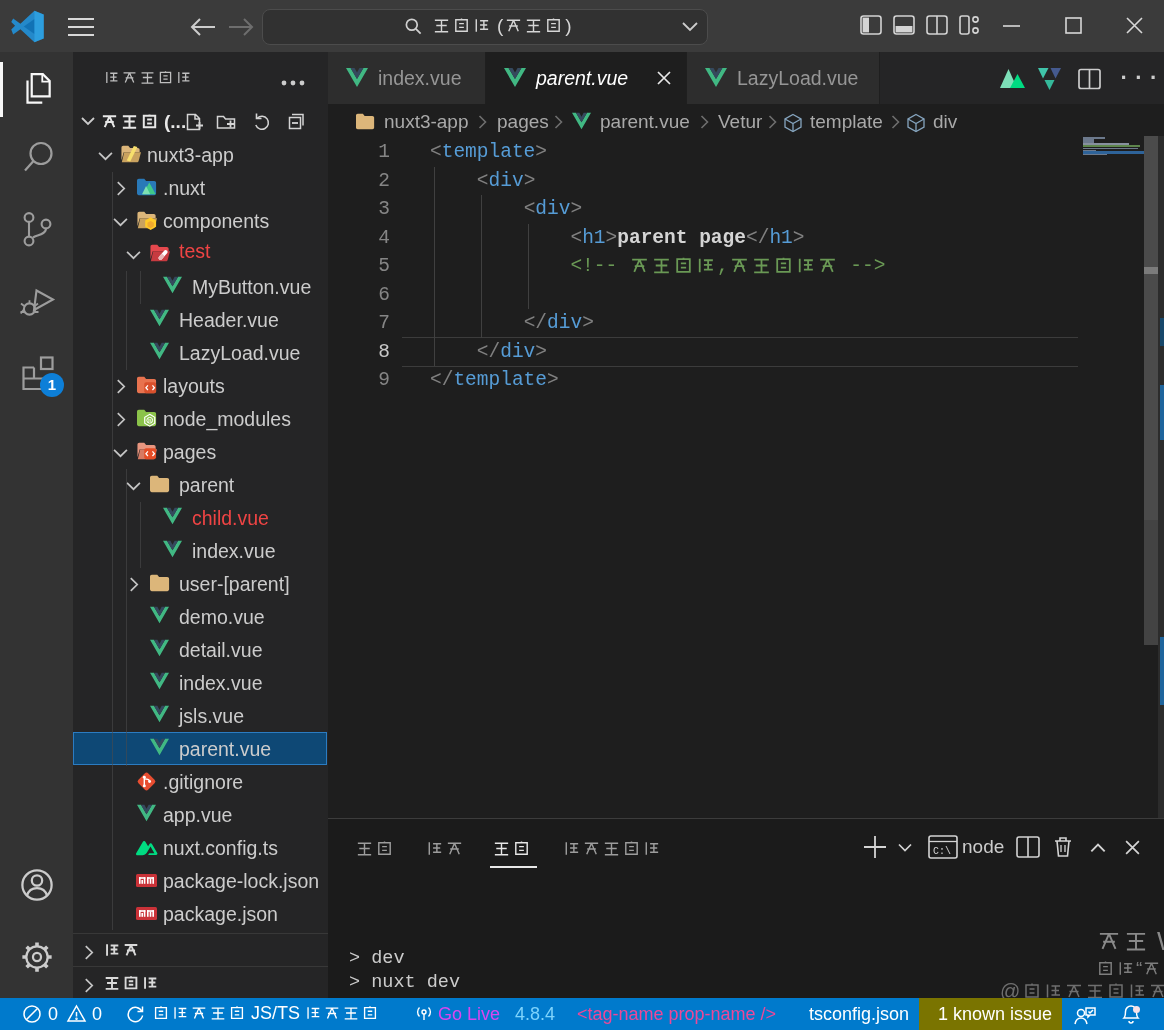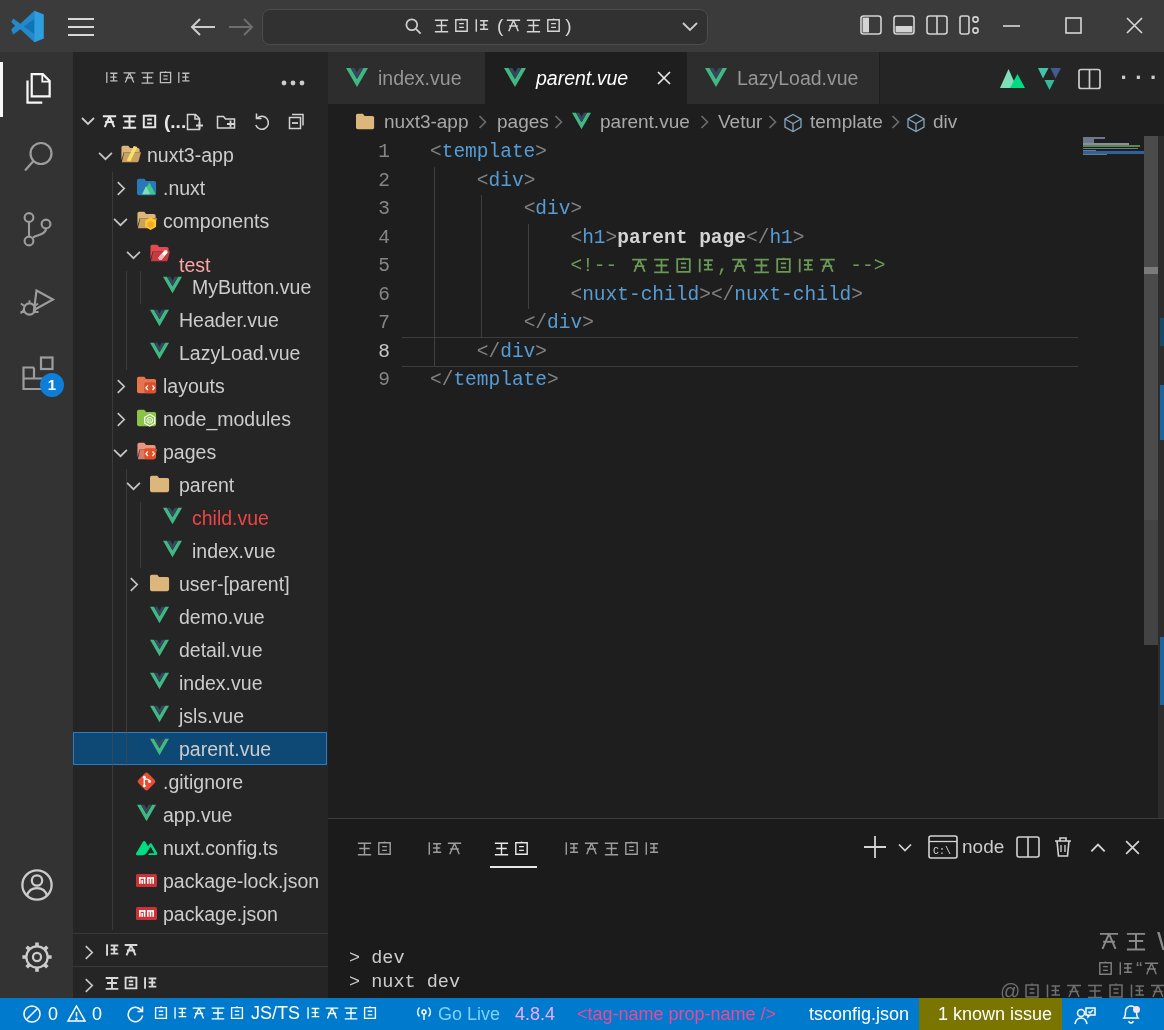--- a/index.html
+++ b/index.html
@@ -208,21 +208,21 @@
       <path d="m1 1.5 6 6 6-6"></path>
     </svg>
     <svg width="22" height="20" viewBox="0 0 24 22" style="position:absolute;left:149px;top:242.5px">
       <path fill="#e5484d" d="M1.5 4c0-1.1.9-2 2-2h5.5l2 2.5h8.5c1.1 0 2 .9 2 2V9H4L1.5 18z"></path>
       <path fill="#c73b40" d="M4.5 9H23l-2.6 9.6c-.23.83-.98 1.4-1.84 1.4H1.9z"></path>
       <g transform="rotate(40 14 14)">
         <rect x="12.4" y="6" width="4.2" height="13" rx="2.1" fill="#fff"></rect>
         <rect x="12.4" y="12" width="4.2" height="7" rx="2.1" fill="#e9b9ba"></rect>
       </g>
     </svg>
-    <div style="position:absolute;left:179px;top:249px;height:33px;line-height:33px;font:19.5px/33px 'Liberation Sans',sans-serif;color:#fca5a5;white-space:nowrap">test</div>
+    <div style="position:absolute;left:179px;top:235px;height:33px;line-height:33px;font:19.5px/33px 'Liberation Sans',sans-serif;color:#ef4444;white-space:nowrap">test</div>
     <svg width="21" height="19" viewBox="0 0 24 22" style="position:absolute;left:162px;top:275.5px">
       <use href="#vue"></use>
     </svg>
     <div style="position:absolute;left:192px;top:270.5px;height:33px;line-height:33px;font:19.5px/33px 'Liberation Sans',sans-serif;color:#cccccc;white-space:nowrap">MyButton.vue</div>
     <svg width="21" height="19" viewBox="0 0 24 22" style="position:absolute;left:149px;top:308.5px">
       <use href="#vue"></use>
     </svg>
     <div style="position:absolute;left:179px;top:303.5px;height:33px;line-height:33px;font:19.5px/33px 'Liberation Sans',sans-serif;color:#cccccc;white-space:nowrap">Header.vue</div>
     <svg width="21" height="19" viewBox="0 0 24 22" style="position:absolute;left:149px;top:341.5px">
       <use href="#vue"></use>
@@ -477,21 +477,20 @@
         </svg><svg class="z zg" style="width:21px;height:21px;">
           <use href="#z1"></use>
         </svg><svg class="z zg" style="width:21px;height:21px;">
           <use href="#z2"></use>
         </svg><svg class="z zg" style="width:21px;height:21px;">
           <use href="#z3"></use>
         </svg><svg class="z zg" style="width:21px;height:21px;">
           <use href="#z4"></use>
         </svg></span><span> --&gt;</span></div>
     <div style="position:absolute;left:340px;top:280.8px;width:50px;text-align:right;font:19.5px/28.5px 'Liberation Mono',monospace;color:#858585">6</div>
-    <div style="position:absolute;left:430px;top:280.8px;font:19.5px/28.5px 'Liberation Mono',monospace;white-space:pre"><span>            </span><span style="color:#808080">&lt;</span><span style="color:#569cd6">nuxt-child</span><span style="color:#808080">&gt;</span><span style="color:#808080">&lt;/</span><span style="color:#569cd6">nuxt-child</span><span style="color:#808080">&gt;</span></div>
     <div style="position:absolute;left:340px;top:309.2px;width:50px;text-align:right;font:19.5px/28.5px 'Liberation Mono',monospace;color:#858585">7</div>
     <div style="position:absolute;left:430px;top:309.2px;font:19.5px/28.5px 'Liberation Mono',monospace;white-space:pre"><span>        </span><span style="color:#808080">&lt;/</span><span style="color:#569cd6">div</span><span style="color:#808080">&gt;</span></div>
     <div style="position:absolute;left:340px;top:337.8px;width:50px;text-align:right;font:19.5px/28.5px 'Liberation Mono',monospace;color:#c8c8c8">8</div>
     <div style="position:absolute;left:430px;top:337.8px;font:19.5px/28.5px 'Liberation Mono',monospace;white-space:pre"><span>    </span><span style="color:#808080">&lt;/</span><span style="color:#569cd6">div</span><span style="color:#808080">&gt;</span></div>
     <div style="position:absolute;left:340px;top:366.2px;width:50px;text-align:right;font:19.5px/28.5px 'Liberation Mono',monospace;color:#858585">9</div>
     <div style="position:absolute;left:430px;top:366.2px;font:19.5px/28.5px 'Liberation Mono',monospace;white-space:pre"><span style="color:#808080">&lt;/</span><span style="color:#569cd6">template</span><span style="color:#808080">&gt;</span></div>
     <div style="position:absolute;left:1083px;top:137.0px;width:22px;height:1.6px;background:#7a8aa0;opacity:.85"></div>
     <div style="position:absolute;left:1083px;top:139.1px;width:11px;height:1.6px;background:#7a8aa0;opacity:.85"></div>
     <div style="position:absolute;left:1083px;top:141.2px;width:11px;height:1.6px;background:#7a8aa0;opacity:.85"></div>
     <div style="position:absolute;left:1083px;top:143.3px;width:46px;height:1.6px;background:#9aa5b5;opacity:.85"></div>
@@ -626,22 +625,22 @@
         <use href="#z4"></use>
       </svg><svg class="z " style="width:18px;height:18px;">
         <use href="#z1"></use>
       </svg><svg class="z " style="width:18px;height:18px;">
         <use href="#z2"></use>
       </svg></div>
     <svg width="18" height="18" viewBox="0 0 18 18" style="position:absolute;top:1004px;left:415px" stroke="#fff" stroke-width="1.4" fill="none">
       <circle cx="9" cy="8" r="2"></circle>
       <path d="M4.5 12.5a6.3 6.3 0 0 1 0-9M13.5 3.5a6.3 6.3 0 0 1 0 9M9 10v6"></path>
     </svg>
-    <div style="position:absolute;top:1004px;left:438px;font:18px/20px 'Liberation Sans',sans-serif;color:#7dd3fc">Go Live</div>
-    <div style="position:absolute;top:1004px;left:515px;font:18px/20px 'Liberation Sans',sans-serif;color:#f0abfc">4.8.4</div>
+    <div style="position:absolute;top:1004px;left:438px;font:18px/20px 'Liberation Sans',sans-serif;color:#d946ef">Go Live</div>
+    <div style="position:absolute;top:1004px;left:515px;font:18px/20px 'Liberation Sans',sans-serif;color:#7dd3fc">4.8.4</div>
     <div style="position:absolute;top:1004px;left:577px;font:18px/20px 'Liberation Sans',sans-serif;color:#ec4899">&lt;tag-name prop-name /&gt;</div>
     <div style="position:absolute;top:1004px;left:809px;font:18px/20px 'Liberation Sans',sans-serif;color:#fff">tsconfig.json</div>
     <div style="position:absolute;top:998px;left:919px;width:143px;height:32px;background:#7a7400"></div>
     <div style="position:absolute;top:1004px;left:938px;font:18px/20px 'Liberation Sans',sans-serif;color:#fff">1 known issue</div>
     <svg width="24" height="22" viewBox="0 0 24 22" style="position:absolute;top:1004px;left:1073px" stroke="#fff" stroke-width="1.5" fill="none">
       <circle cx="8" cy="9" r="3.5"></circle>
       <path d="M2 20c.8-4 3-6 6-6s5.2 2 6 6"></path>
       <path d="M13 4h9v7h-5l-2 2v-2h-2z" fill="#007acc"></path>
       <path d="m15.5 7.5 1.5 1.5 3-3"></path>
     </svg>

